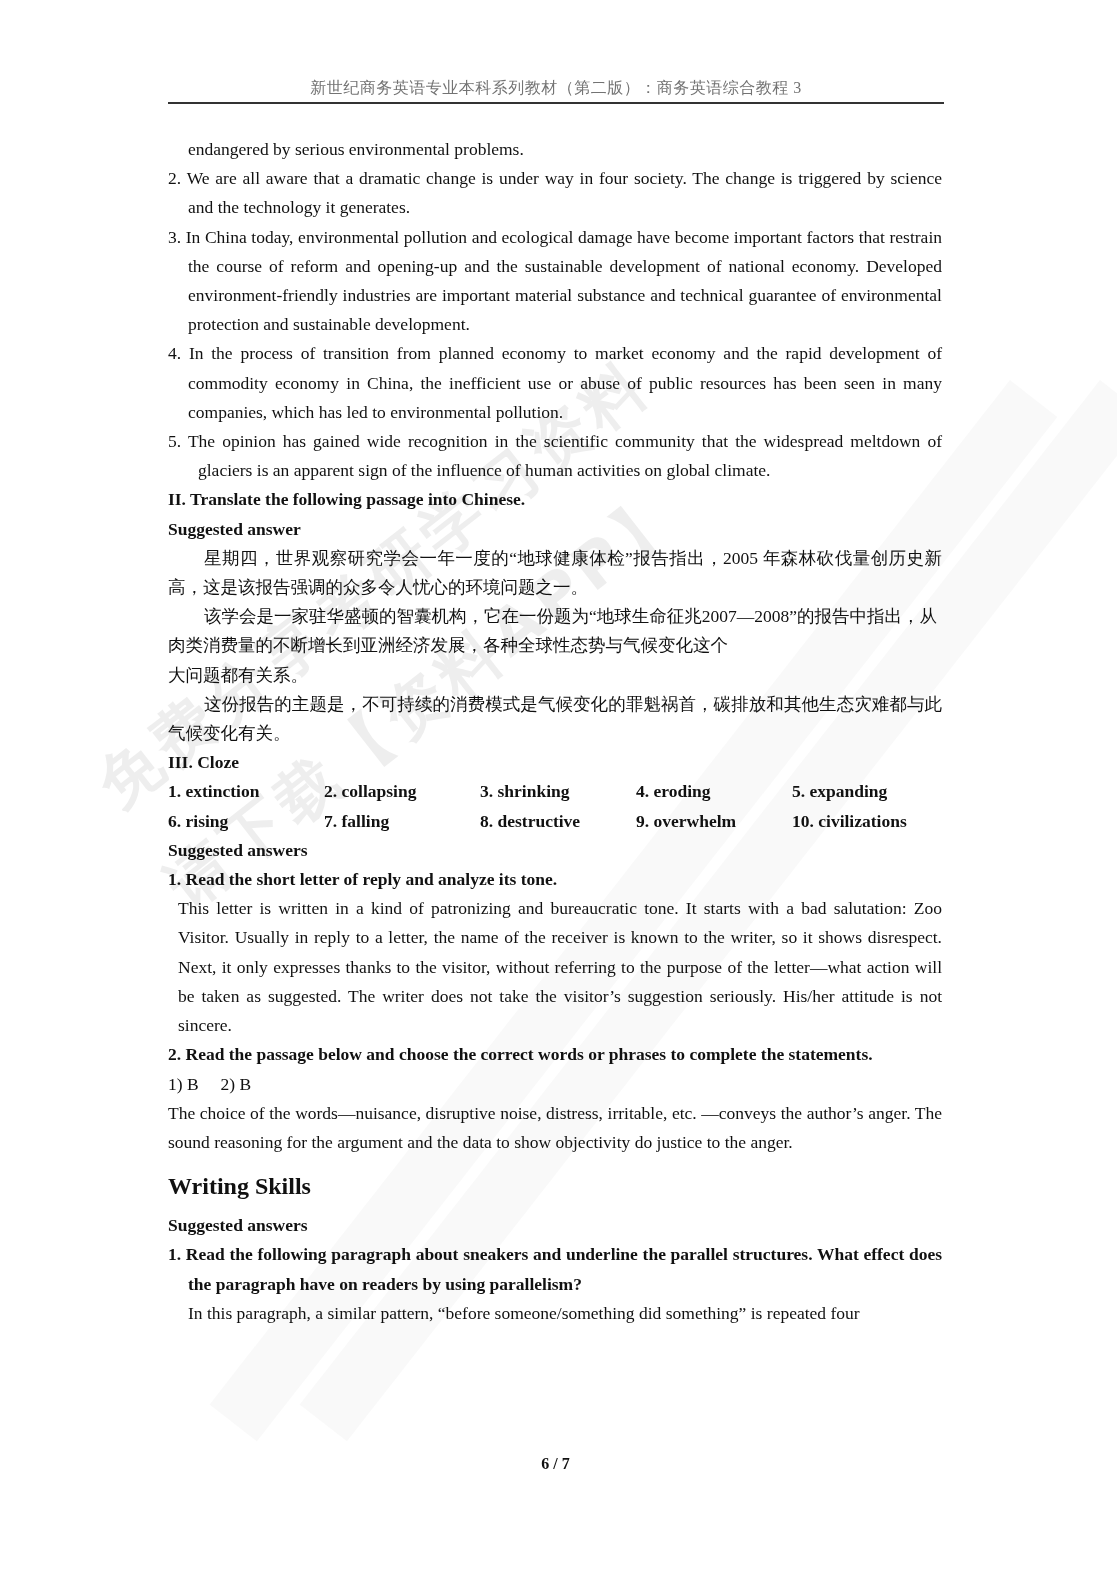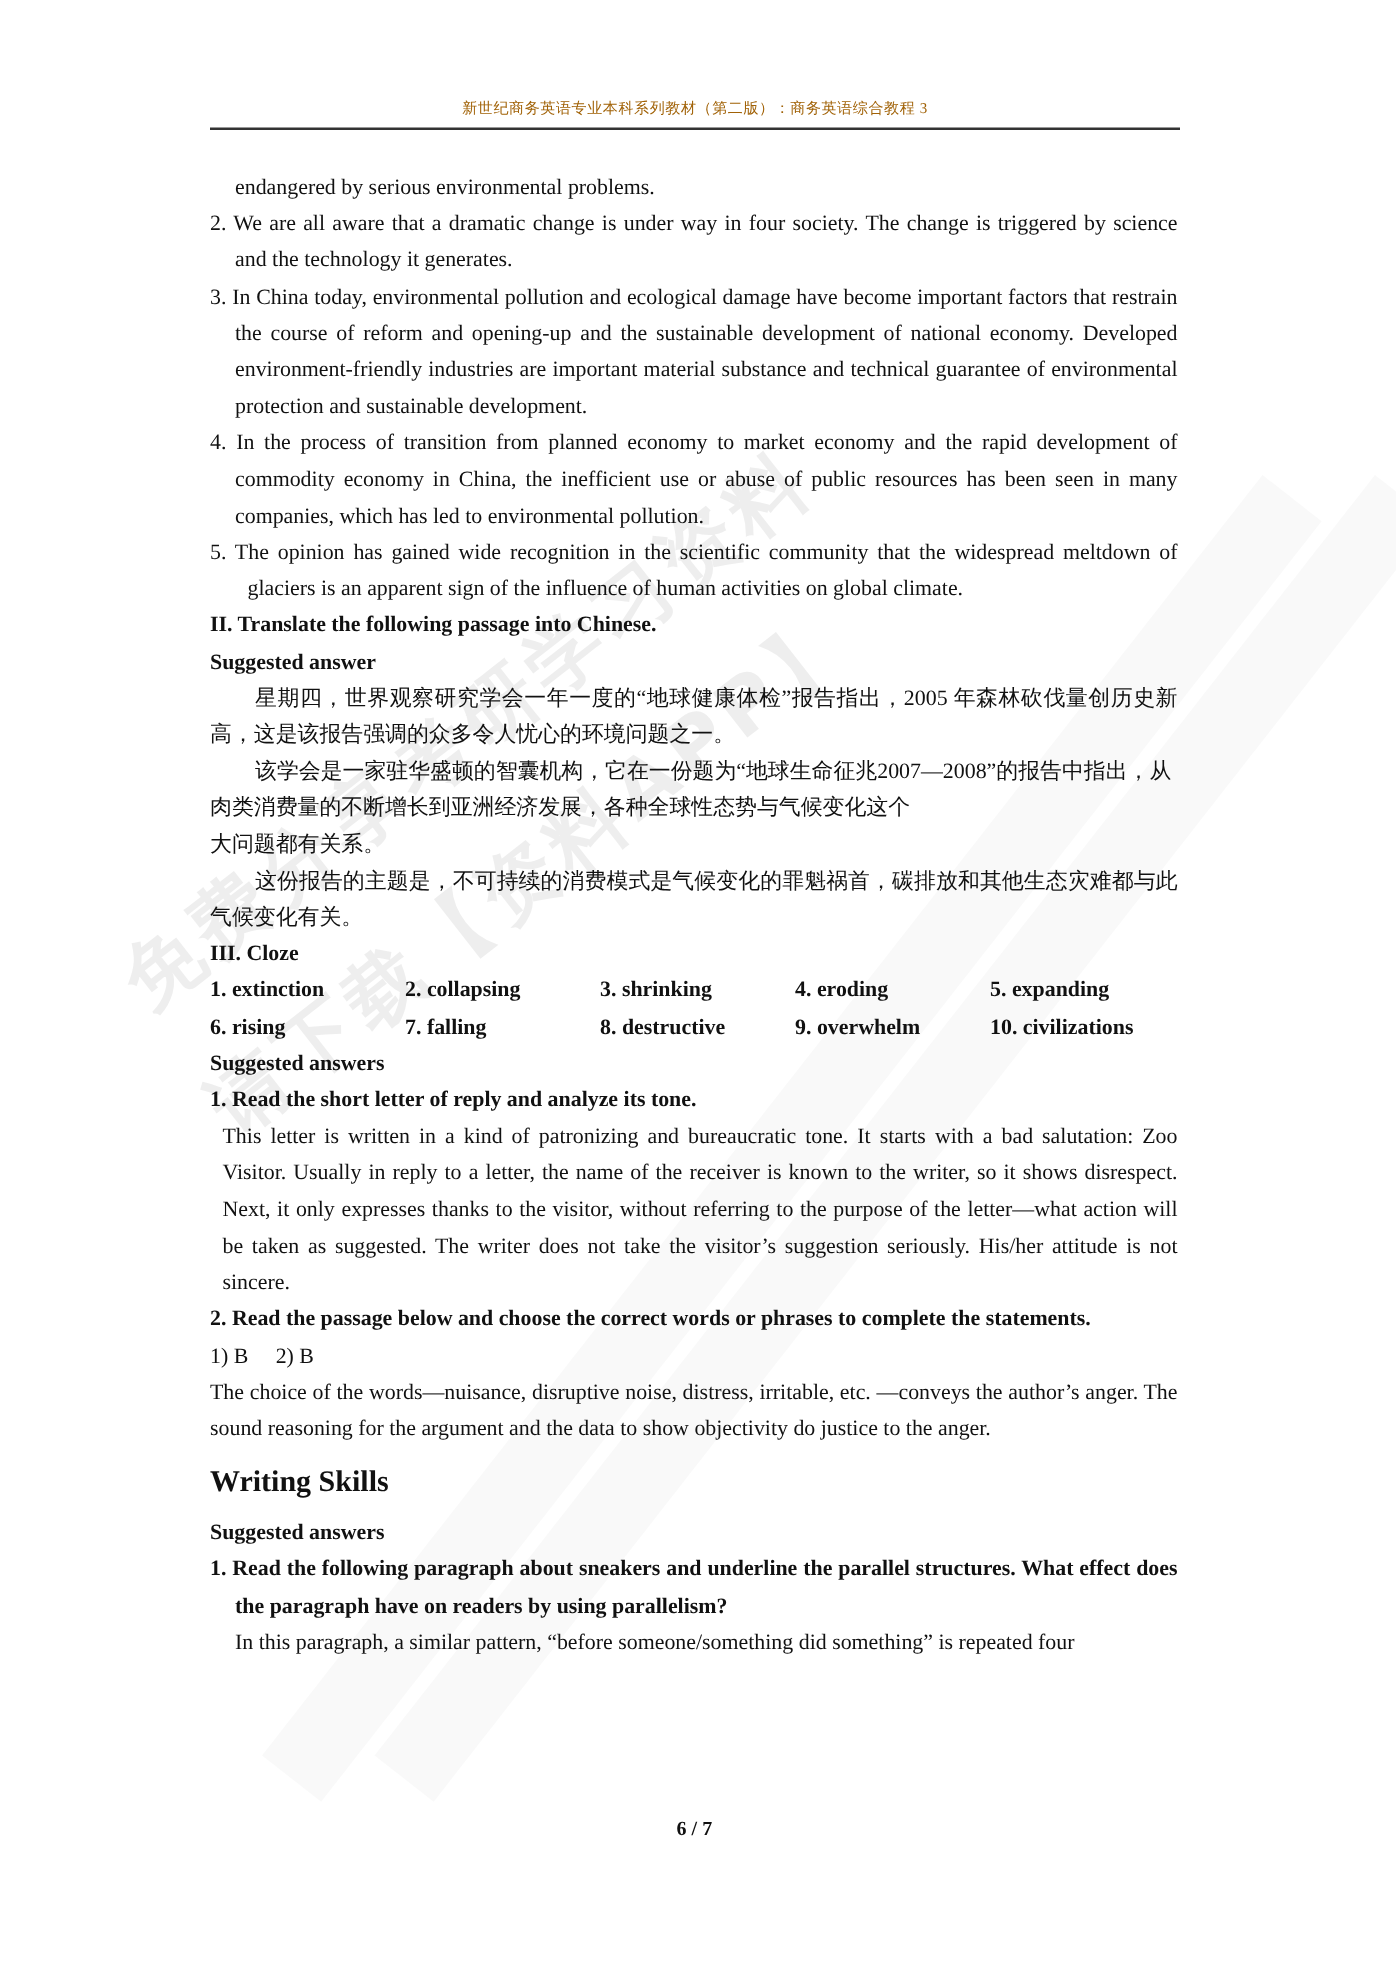--- a/index.html
+++ b/index.html
@@ -1,20 +1,20 @@
 <!DOCTYPE html>
 <html><head>
 <meta charset="utf-8">
 <style>
   html, body { margin: 0; padding: 0; background: #ffffff; }
   body { width: 1117px; height: 1579px; position: relative; overflow: hidden;
          font-family: "Liberation Serif", "DejaVu Serif", serif; color: #111; }
   .page { position: absolute; left: 0; top: 0; width: 1117px; height: 1579px; }
   .header { position: absolute; left: 168px; top: 78px; width: 776px; text-align: center;
-            font-size: 12px; letter-spacing: 0.5px; color: #a16207; }
+            font-size: 16px; letter-spacing: 0.5px; color: #737373; }
   .header-rule { position: absolute; left: 168px; top: 102px; width: 776px; height: 0;
                  border-top: 2px solid #333; }
   .content { position: absolute; left: 168px; top: 135px; width: 774px; font-size: 17.5px; line-height: 29.2px; }
   .p { margin: 0; text-align: justify; }
   .ind1 { padding-left: 20px; }
   .hang { padding-left: 20px; text-indent: -20px; }
   .hang5 { padding-left: 30px; text-indent: -30px; }
   .b { font-weight: bold; }
   .zh { text-indent: 36px; }
   .cloze-row { display: flex; }

